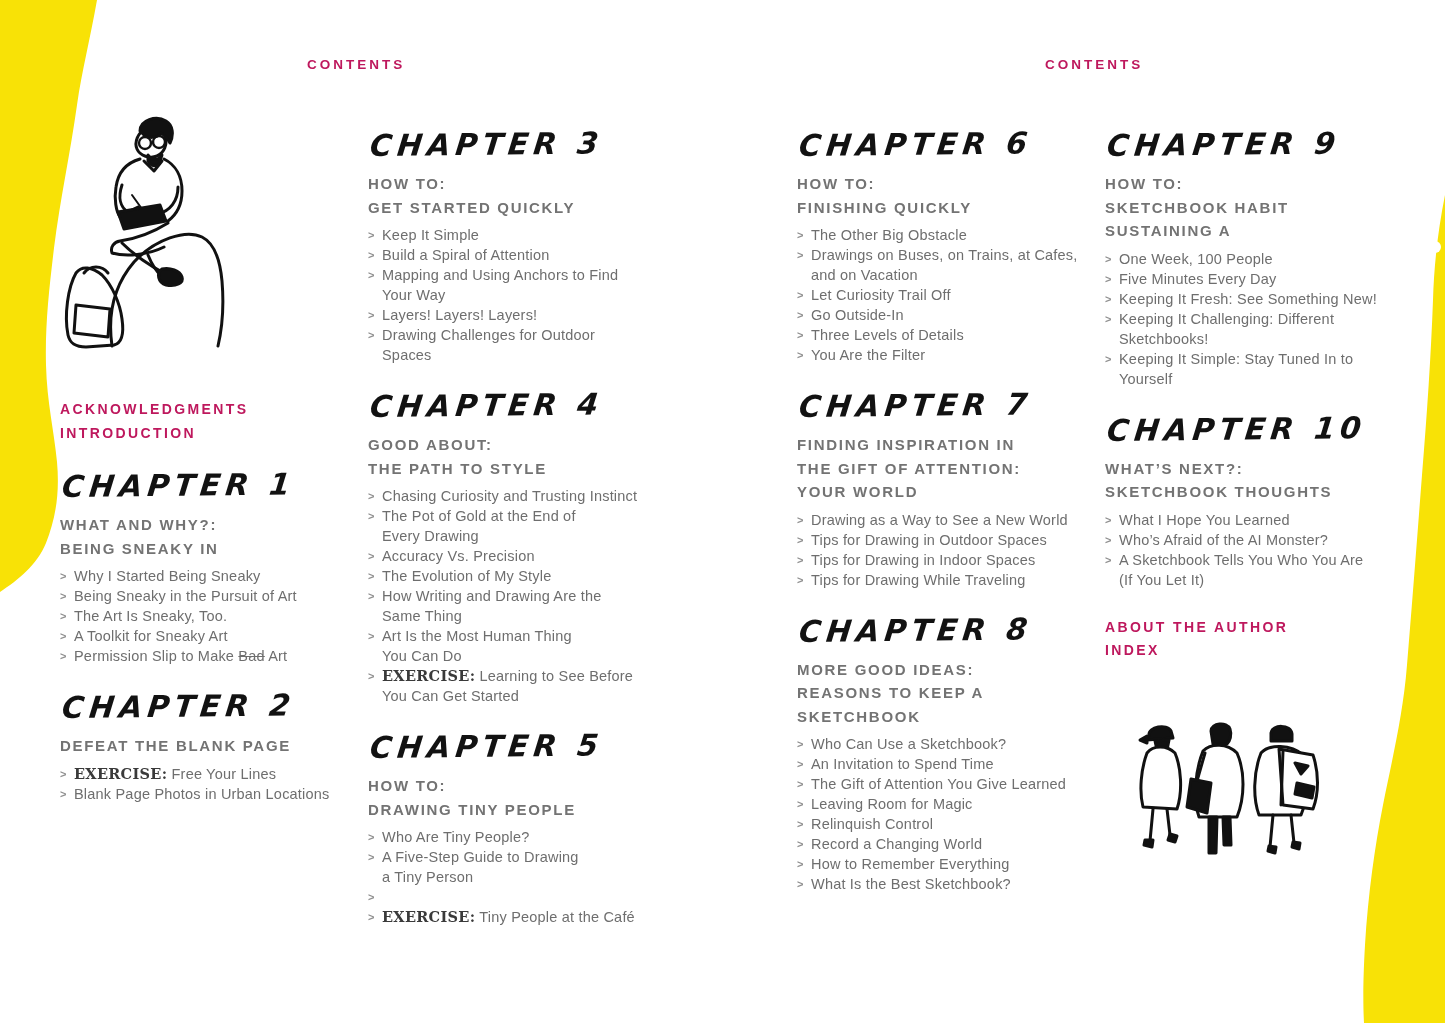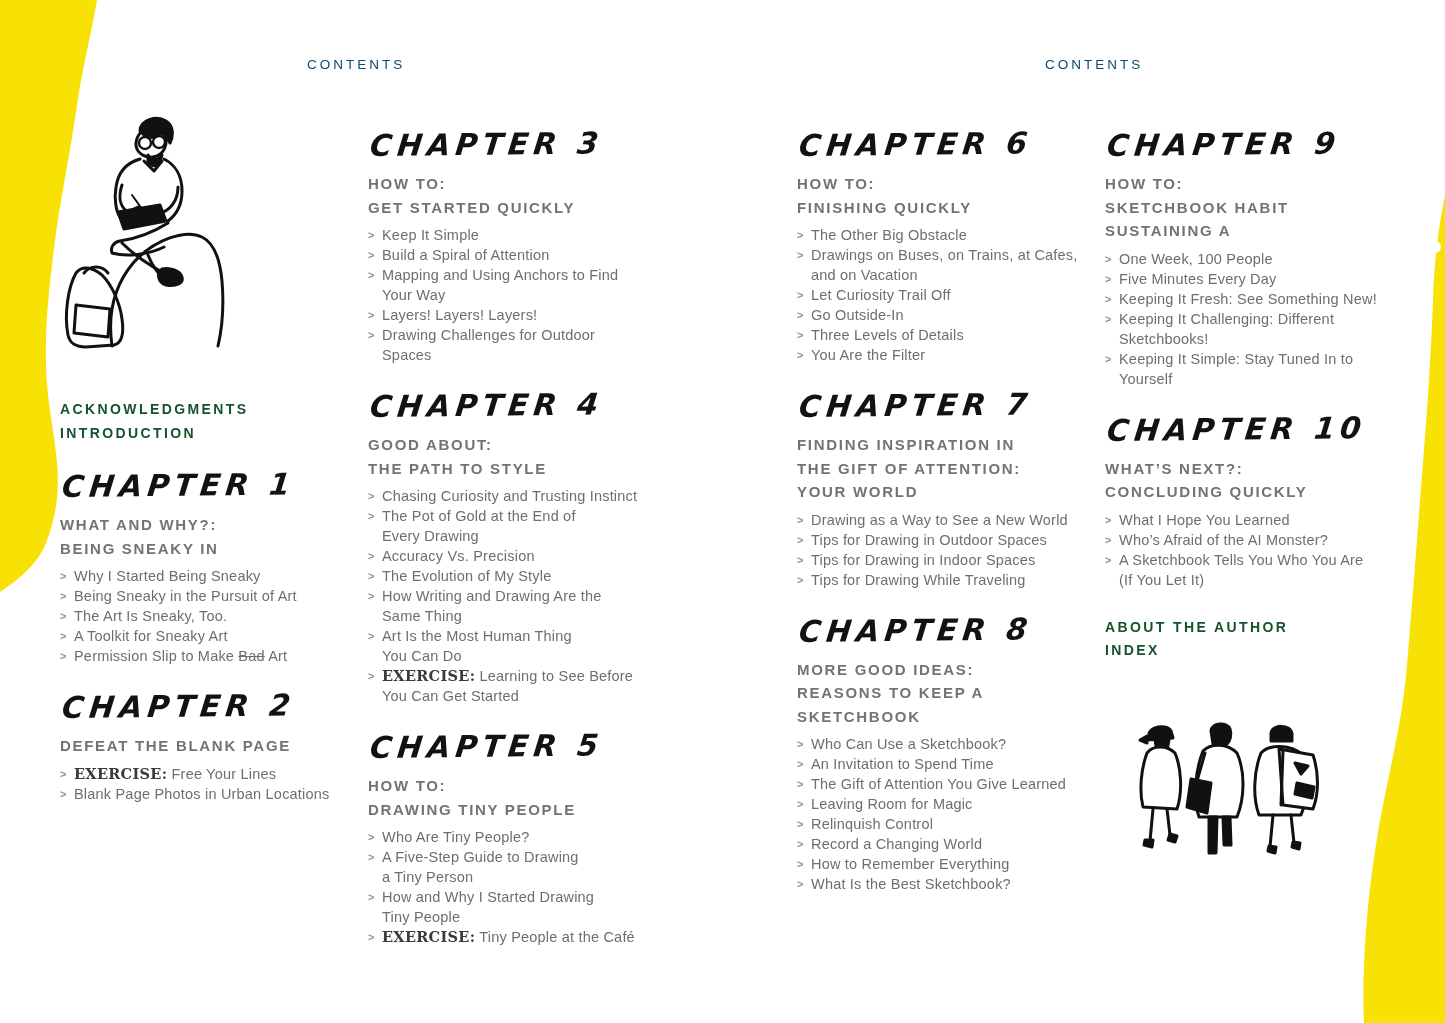--- a/index.html
+++ b/index.html
@@ -5,28 +5,28 @@
   html,body{margin:0;padding:0;}
   body{
     width:1445px;height:1023px;position:relative;overflow:hidden;
     background:#ffffff;
     font-family:"Liberation Sans", sans-serif;
     color:#222;
   }
   .yellow-shape{position:absolute;pointer-events:none;}
   .page-header{
     position:absolute;top:57px;
-    font-size:13.5px;font-weight:400;letter-spacing:3px;color:#0c4a6e;
+    font-size:13.5px;font-weight:700;letter-spacing:3px;color:#be185d;
   }
   .toc-column{position:absolute;}
   .illus{display:block;}
   .caps-lines{margin-top:48px;}
   .caps-line{
     font-size:14px;font-weight:700;letter-spacing:2.4px;
-    line-height:23.5px;color:#14532d;
+    line-height:23.5px;color:#be185d;
   }
   .caps-lines.back{margin-top:26px;}
   .chapter{margin-top:22px;}
   .toc-column > .chapter:first-child{margin-top:0;}
   .chapter-num{
     font-family:"DejaVu Sans", sans-serif;
     font-size:30px;font-weight:900;font-style:italic;
     letter-spacing:5px;color:#121212;
     transform:skewX(-7deg) rotate(-0.6deg);
     transform-origin:left bottom;
@@ -231,22 +231,20 @@
           <span class="bullet">&gt;</span>
           <span class="item-text">Who Are Tiny People?</span>
         </div>
         <div class="toc-item">
           <span class="bullet">&gt;</span>
           <span class="item-text">A Five-Step Guide to Drawing
 a Tiny Person</span>
         </div>
         <div class="toc-item">
           <span class="bullet">&gt;</span>
-          <span class="item-text">How and Why I Started Drawing
-Tiny People</span>
         </div>
         <div class="toc-item">
           <span class="bullet">&gt;</span>
           <span class="item-text"><span class="ex-prefix">EXERCISE:</span> Tiny People at the Café</span>
         </div>
       </div>
     </section>
   </div>
 <div id="col-1-0" class="toc-column" style="left:797px;top:126px;width:305px;">
     <section class="chapter">
@@ -382,21 +380,21 @@
           <span class="bullet">&gt;</span>
           <span class="item-text">Keeping It Simple: Stay Tuned In to
 Yourself</span>
         </div>
       </div>
     </section>
     <section class="chapter">
       <h2 class="chapter-num">CHAPTER 10</h2>
       <div class="chapter-title">
         <div class="t-line">WHAT’S NEXT?:</div>
-        <div class="t-line">CONCLUDING QUICKLY</div>
+        <div class="t-line">SKETCHBOOK THOUGHTS</div>
       </div>
       <div class="items">
         <div class="toc-item">
           <span class="bullet">&gt;</span>
           <span class="item-text">What I Hope You Learned</span>
         </div>
         <div class="toc-item">
           <span class="bullet">&gt;</span>
           <span class="item-text">Who’s Afraid of the AI Monster?</span>
         </div>

